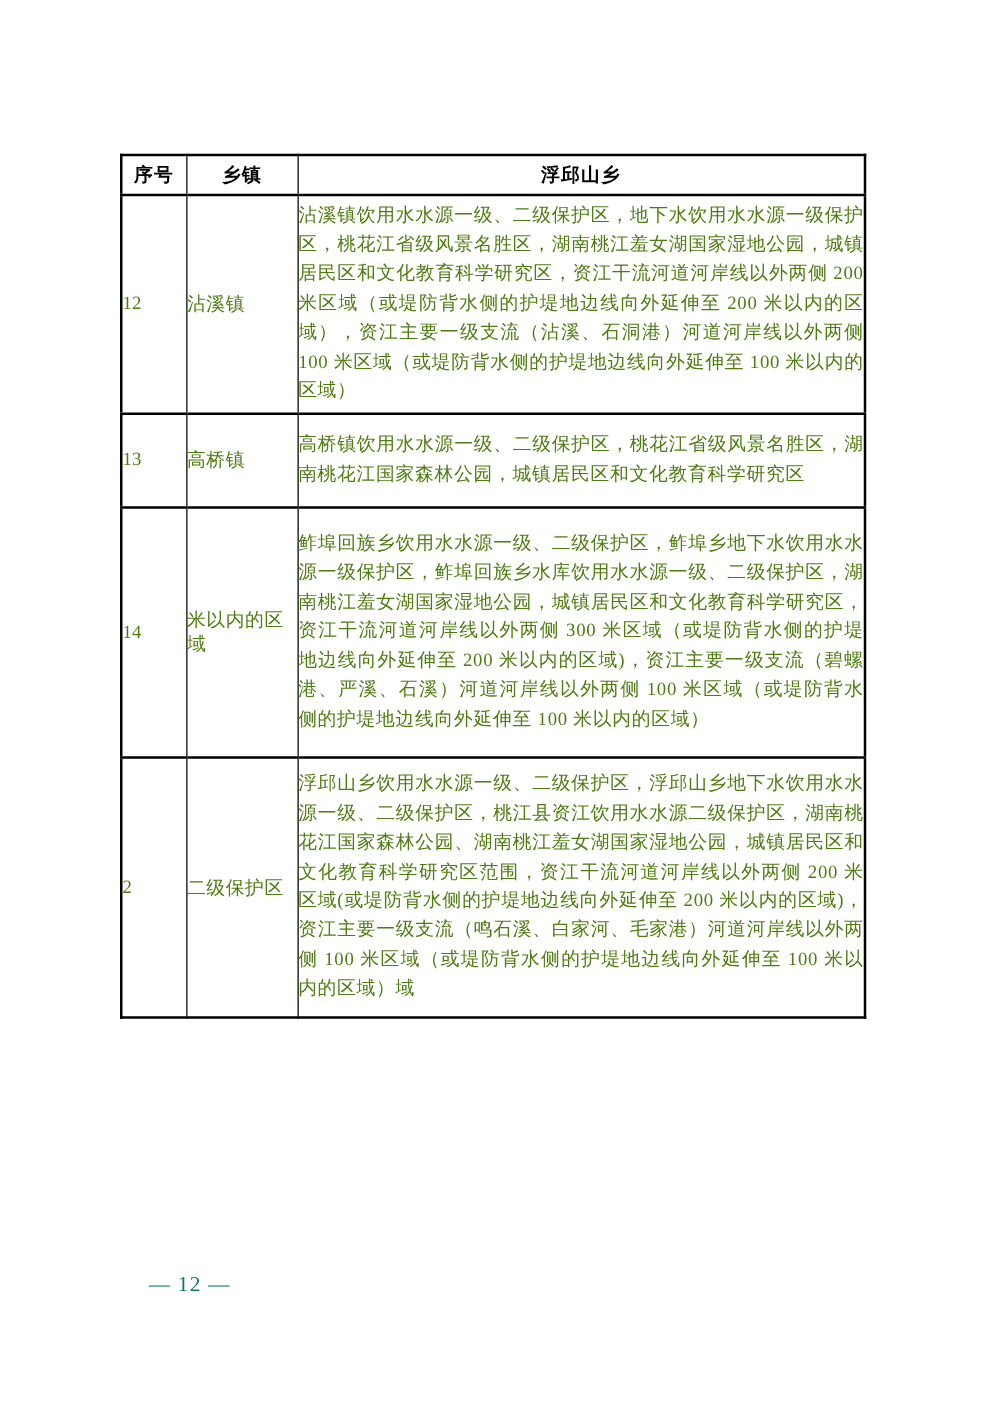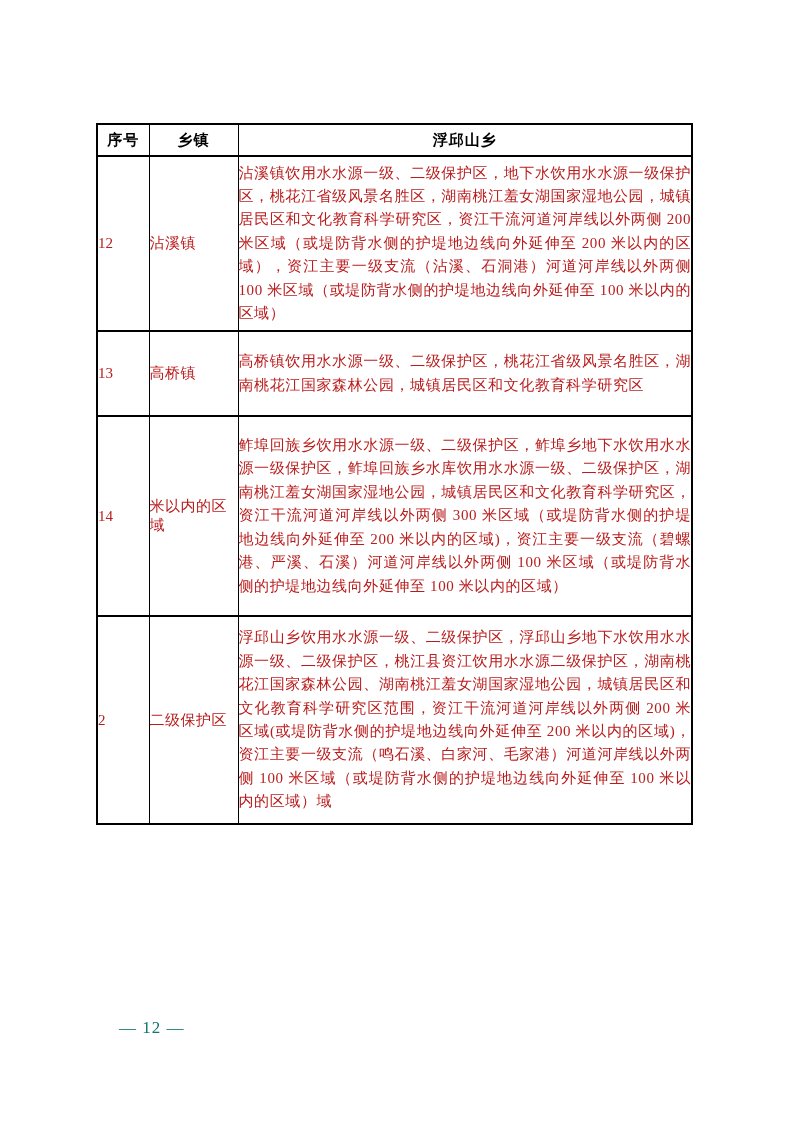--- a/index.html
+++ b/index.html
@@ -45,36 +45,36 @@
     height: 30px;
     font-family: "Liberation Sans", "DejaVu Sans", sans-serif;
     font-weight: bold;
     font-size: 15px;
     text-align: center;
     letter-spacing: 1px;
   }
   tbody td {
     font-family: "Liberation Serif", "DejaVu Serif", serif;
     font-size: 15px;
-    color: #b91c1c;
+    color: #4d7c0f;
   }
   td.cell-no, td.cell-town {
     text-align: left;
   }
   td.cell-town { letter-spacing: 0.5px; }
   td.cell-scope {
     text-align: justify;
     text-align-last: left;
     padding: 6px 7px 6px 9px;
     line-height: 23.4px;
     letter-spacing: 0.6px;
   }
   
   tbody tr:nth-child(1) { height: 175px; }
-  tbody tr:nth-child(2) { height: 85px;  }
+  tbody tr:nth-child(2) { height: 75px;  }
   tbody tr:nth-child(3) { height: 200px; }
   tbody tr:nth-child(4) { height: 208px; }
 
   .page-number {
     position: absolute;
     left: 119px;
     top: 1018px;
     font-family: "Liberation Serif", "DejaVu Serif", serif;
     font-size: 17px;
     color: #0f766e;

